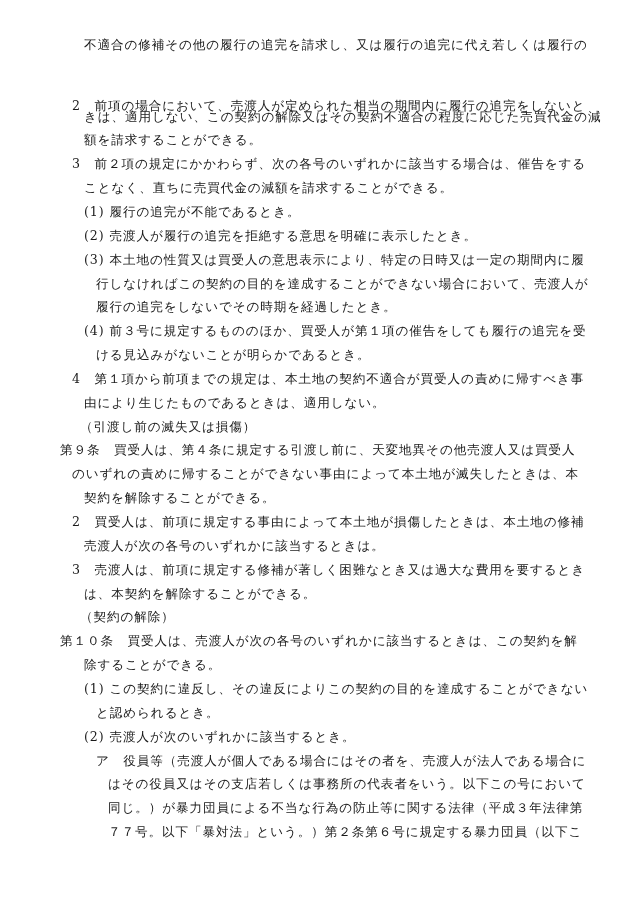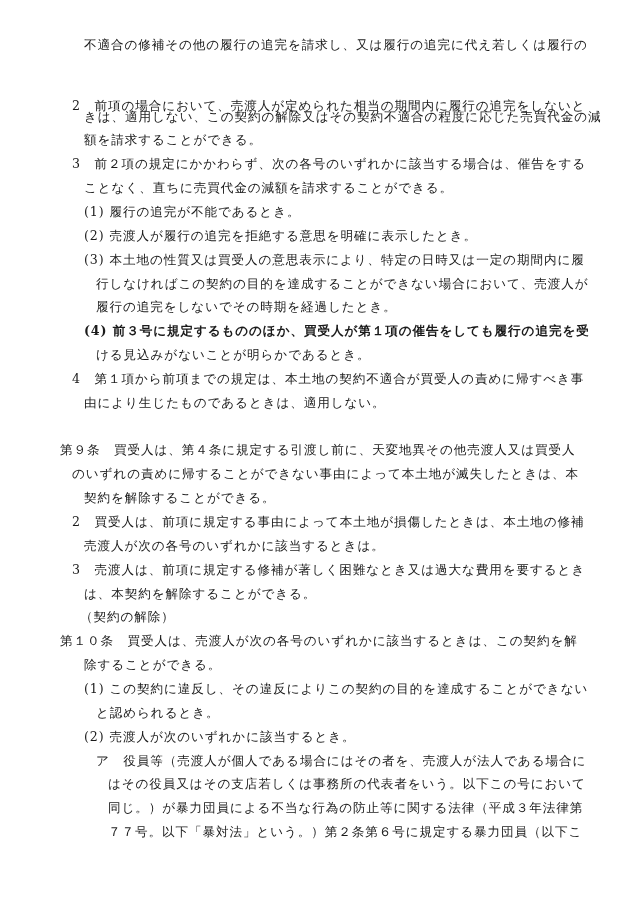--- a/index.html
+++ b/index.html
@@ -16,24 +16,25 @@
     <div class="line" style="left: 72px; top: 98px;">2　前項の場合において、売渡人が定められた相当の期間内に履行の追完をしないと</div>
     <div class="line" style="left: 84px; top: 108.55px;">きは、適用しない、この契約の解除又はその契約不適合の程度に応じた売買代金の減</div>
     <div class="line" style="left: 84px; top: 132.4px;">額を請求することができる。</div>
     <div class="line" style="left: 72px; top: 156.25px;">3　前２項の規定にかかわらず、次の各号のいずれかに該当する場合は、催告をする</div>
     <div class="line" style="left: 84px; top: 180.1px;">ことなく、直ちに売買代金の減額を請求することができる。</div>
     <div class="line" style="left: 84px; top: 203.95px;">(1) 履行の追完が不能であるとき。</div>
     <div class="line" style="left: 84px; top: 227.8px;">(2) 売渡人が履行の追完を拒絶する意思を明確に表示したとき。</div>
     <div class="line" style="left: 84px; top: 251.65px;">(3) 本土地の性質又は買受人の意思表示により、特定の日時又は一定の期間内に履</div>
     <div class="line" style="left: 96px; top: 275.5px;">行しなければこの契約の目的を達成することができない場合において、売渡人が</div>
     <div class="line" style="left: 96px; top: 299.35px;">履行の追完をしないでその時期を経過したとき。</div>
-    <div class="line" style="left: 84px; top: 323.2px; font-weight: bold;">(4) 前３号に規定するもののほか、買受人が第１項の催告をしても履行の追完を受</div>
+    <div class="line" style="left: 84px; top: 323.2px;">(4) 前３号に規定するもののほか、買受人が第１項の催告をしても履行の追完を受</div>
     <div class="line" style="left: 96px; top: 347.05px;">ける見込みがないことが明らかであるとき。</div>
     <div class="line" style="left: 72px; top: 370.9px;">4　第１項から前項までの規定は、本土地の契約不適合が買受人の責めに帰すべき事</div>
     <div class="line" style="left: 84px; top: 394.75px;">由により生じたものであるときは、適用しない。</div>
+    <div class="line" style="left: 80px; top: 418.6px;">（引渡し前の滅失又は損傷）</div>
     <div class="line" style="left: 60px; top: 442.45px;">第９条　買受人は、第４条に規定する引渡し前に、天変地異その他売渡人又は買受人</div>
     <div class="line" style="left: 72px; top: 466.3px;">のいずれの責めに帰することができない事由によって本土地が滅失したときは、本</div>
     <div class="line" style="left: 84px; top: 490.15px;">契約を解除することができる。</div>
     <div class="line" style="left: 72px; top: 514px;">2　買受人は、前項に規定する事由によって本土地が損傷したときは、本土地の修補</div>
     <div class="line" style="left: 84px; top: 537.85px;">売渡人が次の各号のいずれかに該当するときは。</div>
     <div class="line" style="left: 72px; top: 561.7px;">3　売渡人は、前項に規定する修補が著しく困難なとき又は過大な費用を要するとき</div>
     <div class="line" style="left: 84px; top: 585.55px;">は、本契約を解除することができる。</div>
     <div class="line" style="left: 80px; top: 609.4px;">（契約の解除）</div>
     <div class="line" style="left: 60px; top: 633.25px;">第１０条　買受人は、売渡人が次の各号のいずれかに該当するときは、この契約を解</div>
     <div class="line" style="left: 84px; top: 657.1px; text-align: center;">除することができる。</div>

